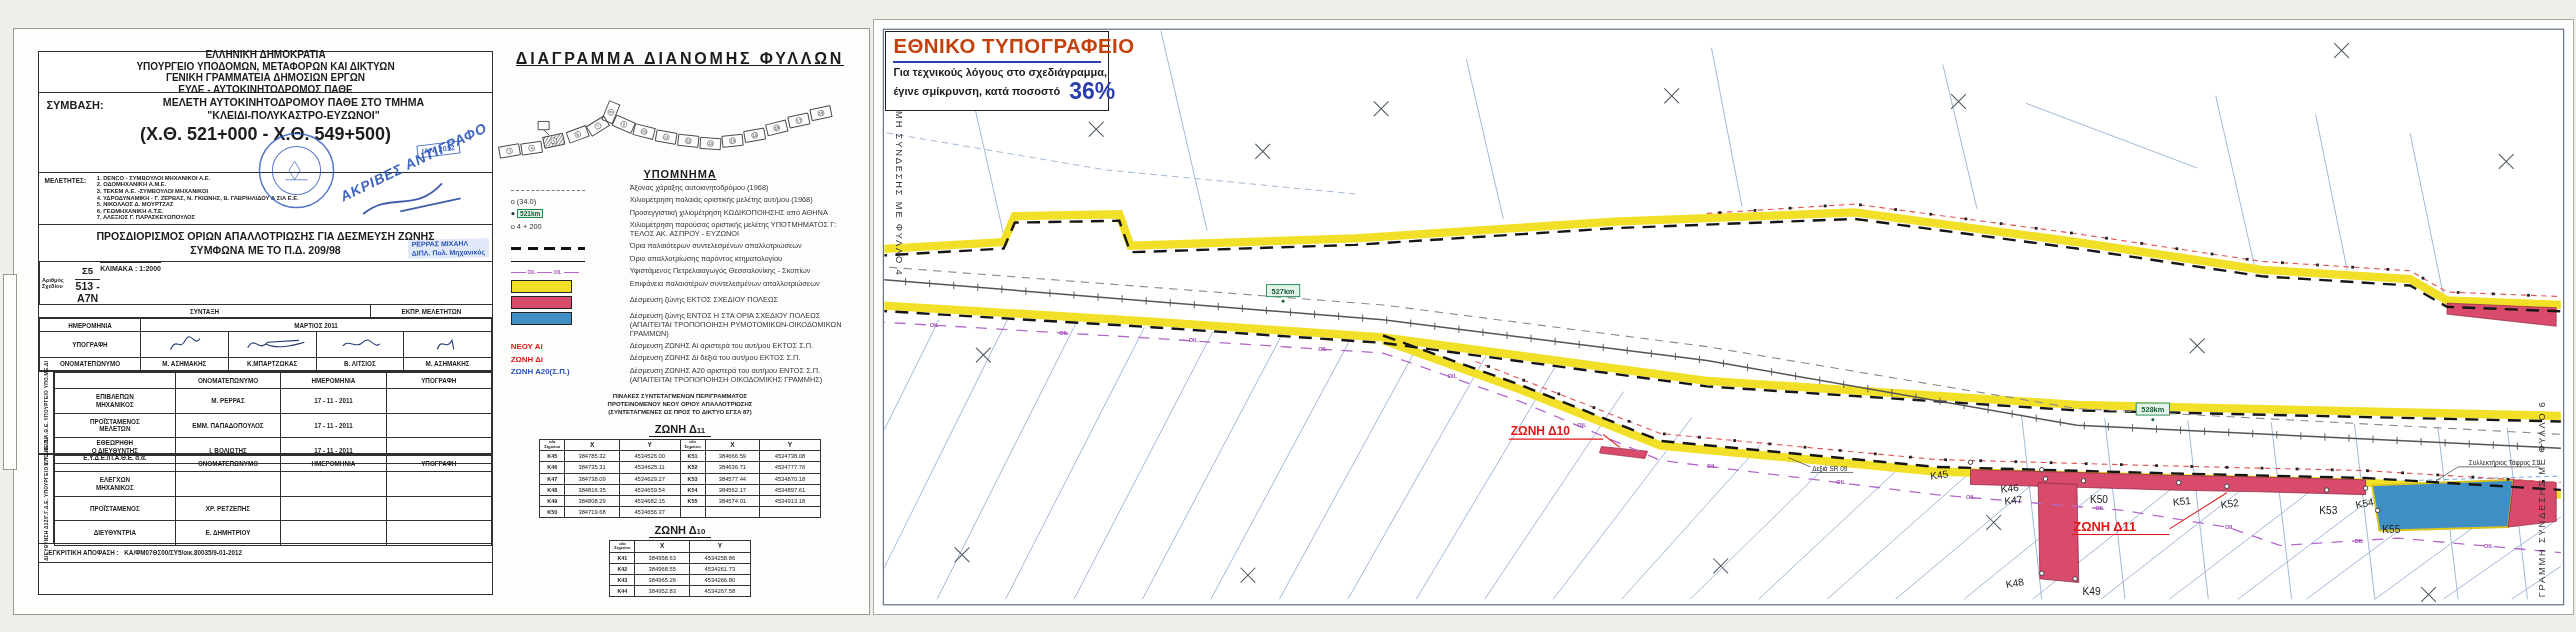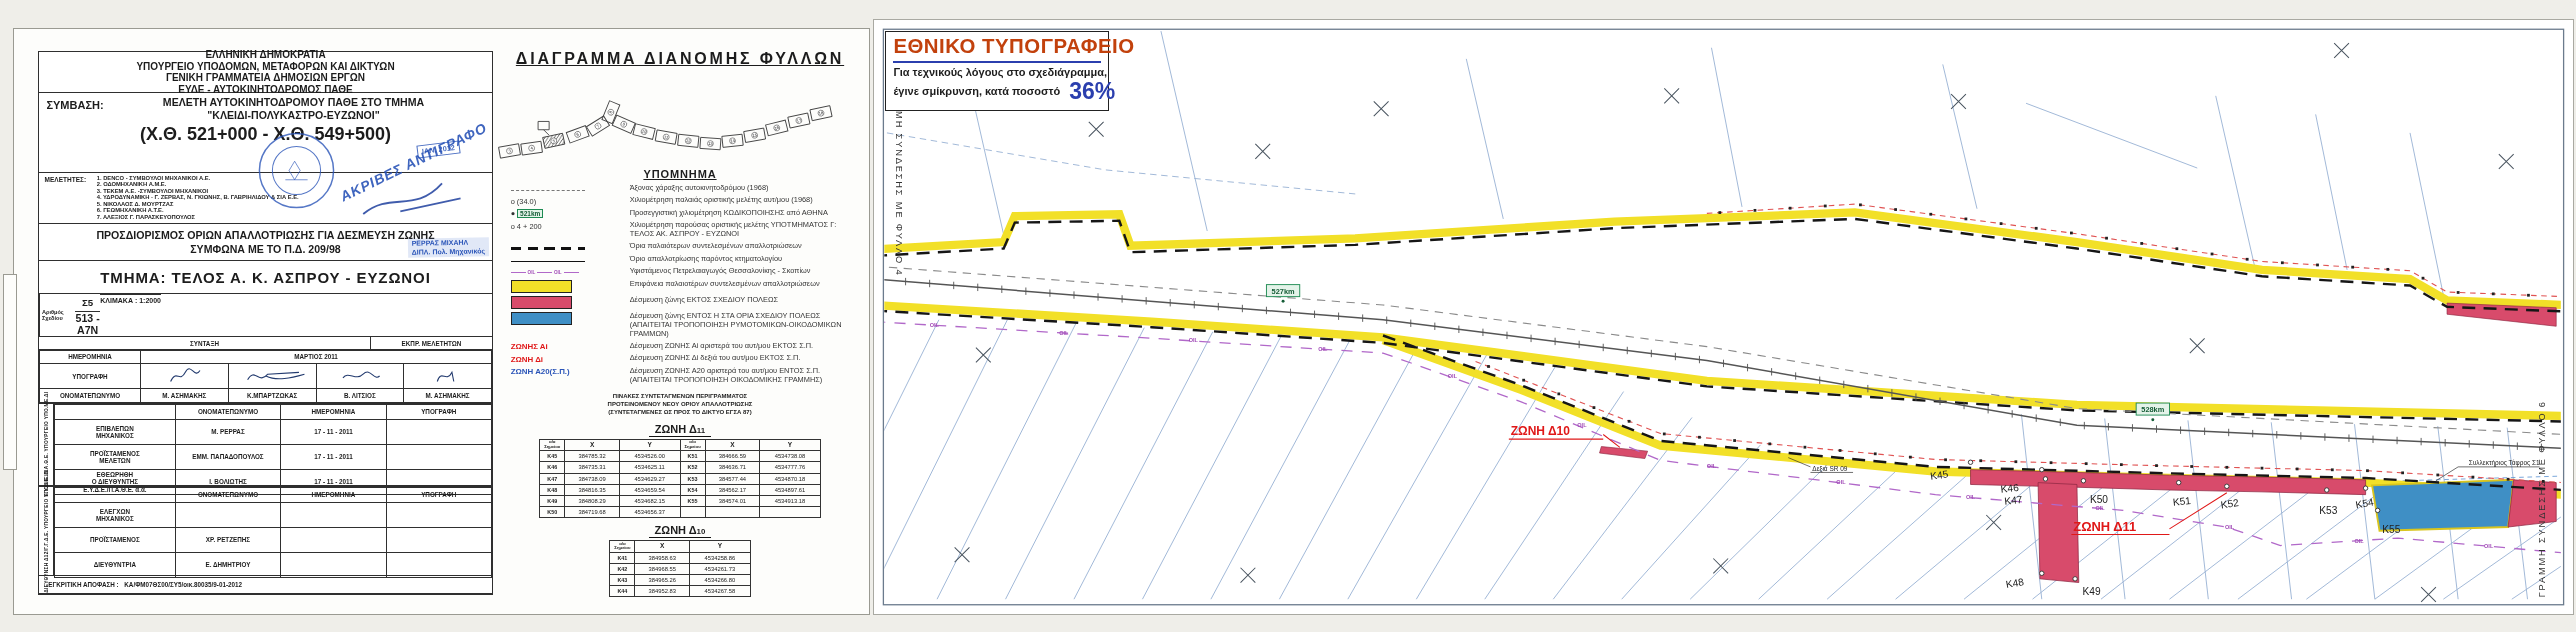--- a/index.html
+++ b/index.html
@@ -146,21 +146,20 @@
         <div class="prosd-lines">
             <div class="li">ΠΡΟΣΔΙΟΡΙΣΜΟΣ ΟΡΙΩΝ ΑΠΑΛΛΟΤΡΙΩΣΗΣ ΓΙΑ ΔΕΣΜΕΥΣΗ ΖΩΝΗΣ</div>
             <div class="li">ΣΥΜΦΩΝΑ ΜΕ ΤΟ Π.Δ. 209/98</div>
           </div>
         <div class="stamp-rerras">
           <div>ΡΕΡΡΑΣ ΜΙΧΑΗΛ</div>
           <div>ΔΙΠΛ. Πολ. Μηχανικός</div>
         </div>
       </div>
 
-      <div class="sec sec-tmima">ΤΜΗΜΑ: ΤΕΛΟΣ  Α. Κ. ΑΣΠΡΟΥ - ΕΥΖΩΝΟΙ</div>
 
       <div class="sec sec-diag">
         <div class="diag-right">
           <div class="arith-row">
             <div class="arith-label">Αριθμός
 Σχεδίου</div>
             <div class="arith-vals">
               <div class="arith-top">Σ5</div>
               <div class="arith-bot">513 - Α7Ν</div>
             </div>
@@ -469,21 +468,21 @@
           <div class="ltext">Δέσμευση ζώνης ΕΚΤΟΣ ΣΧΕΔΙΟΥ ΠΟΛΕΩΣ</div>
         </div>
         <div class="lrow">
           <div class="lsym">
               <div class="sw sw-blue"></div>
             </div>
           <div class="ltext"><span>Δέσμευση ζώνης ΕΝΤΟΣ Η ΣΤΑ ΟΡΙΑ ΣΧΕΔΙΟΥ ΠΟΛΕΩΣ</span><br><span>(ΑΠΑΙΤΕΙΤΑΙ ΤΡΟΠΟΠΟΙΗΣΗ ΡΥΜΟΤΟΜΙΚΩΝ-ΟΙΚΟΔΟΜΙΚΩΝ ΓΡΑΜΜΩΝ)</span></div>
         </div>
         <div class="lrow">
           <div class="lsym">
-              <span class="zred">ΖΩΝΗΣ Αi</span>
+              <span class="zred">ΝΕΟΥ Αi</span>
             </div>
           <div class="ltext">Δέσμευση ΖΩΝΗΣ  Αi  αριστερά του αυτ/μου ΕΚΤΟΣ Σ.Π.</div>
         </div>
         <div class="lrow">
           <div class="lsym">
               <span class="zred">ΖΩΝΗ Δi</span>
             </div>
           <div class="ltext">Δέσμευση ΖΩΝΗΣ  Δi  δεξιά του αυτ/μου ΕΚΤΟΣ Σ.Π.</div>
         </div>
         <div class="lrow">

